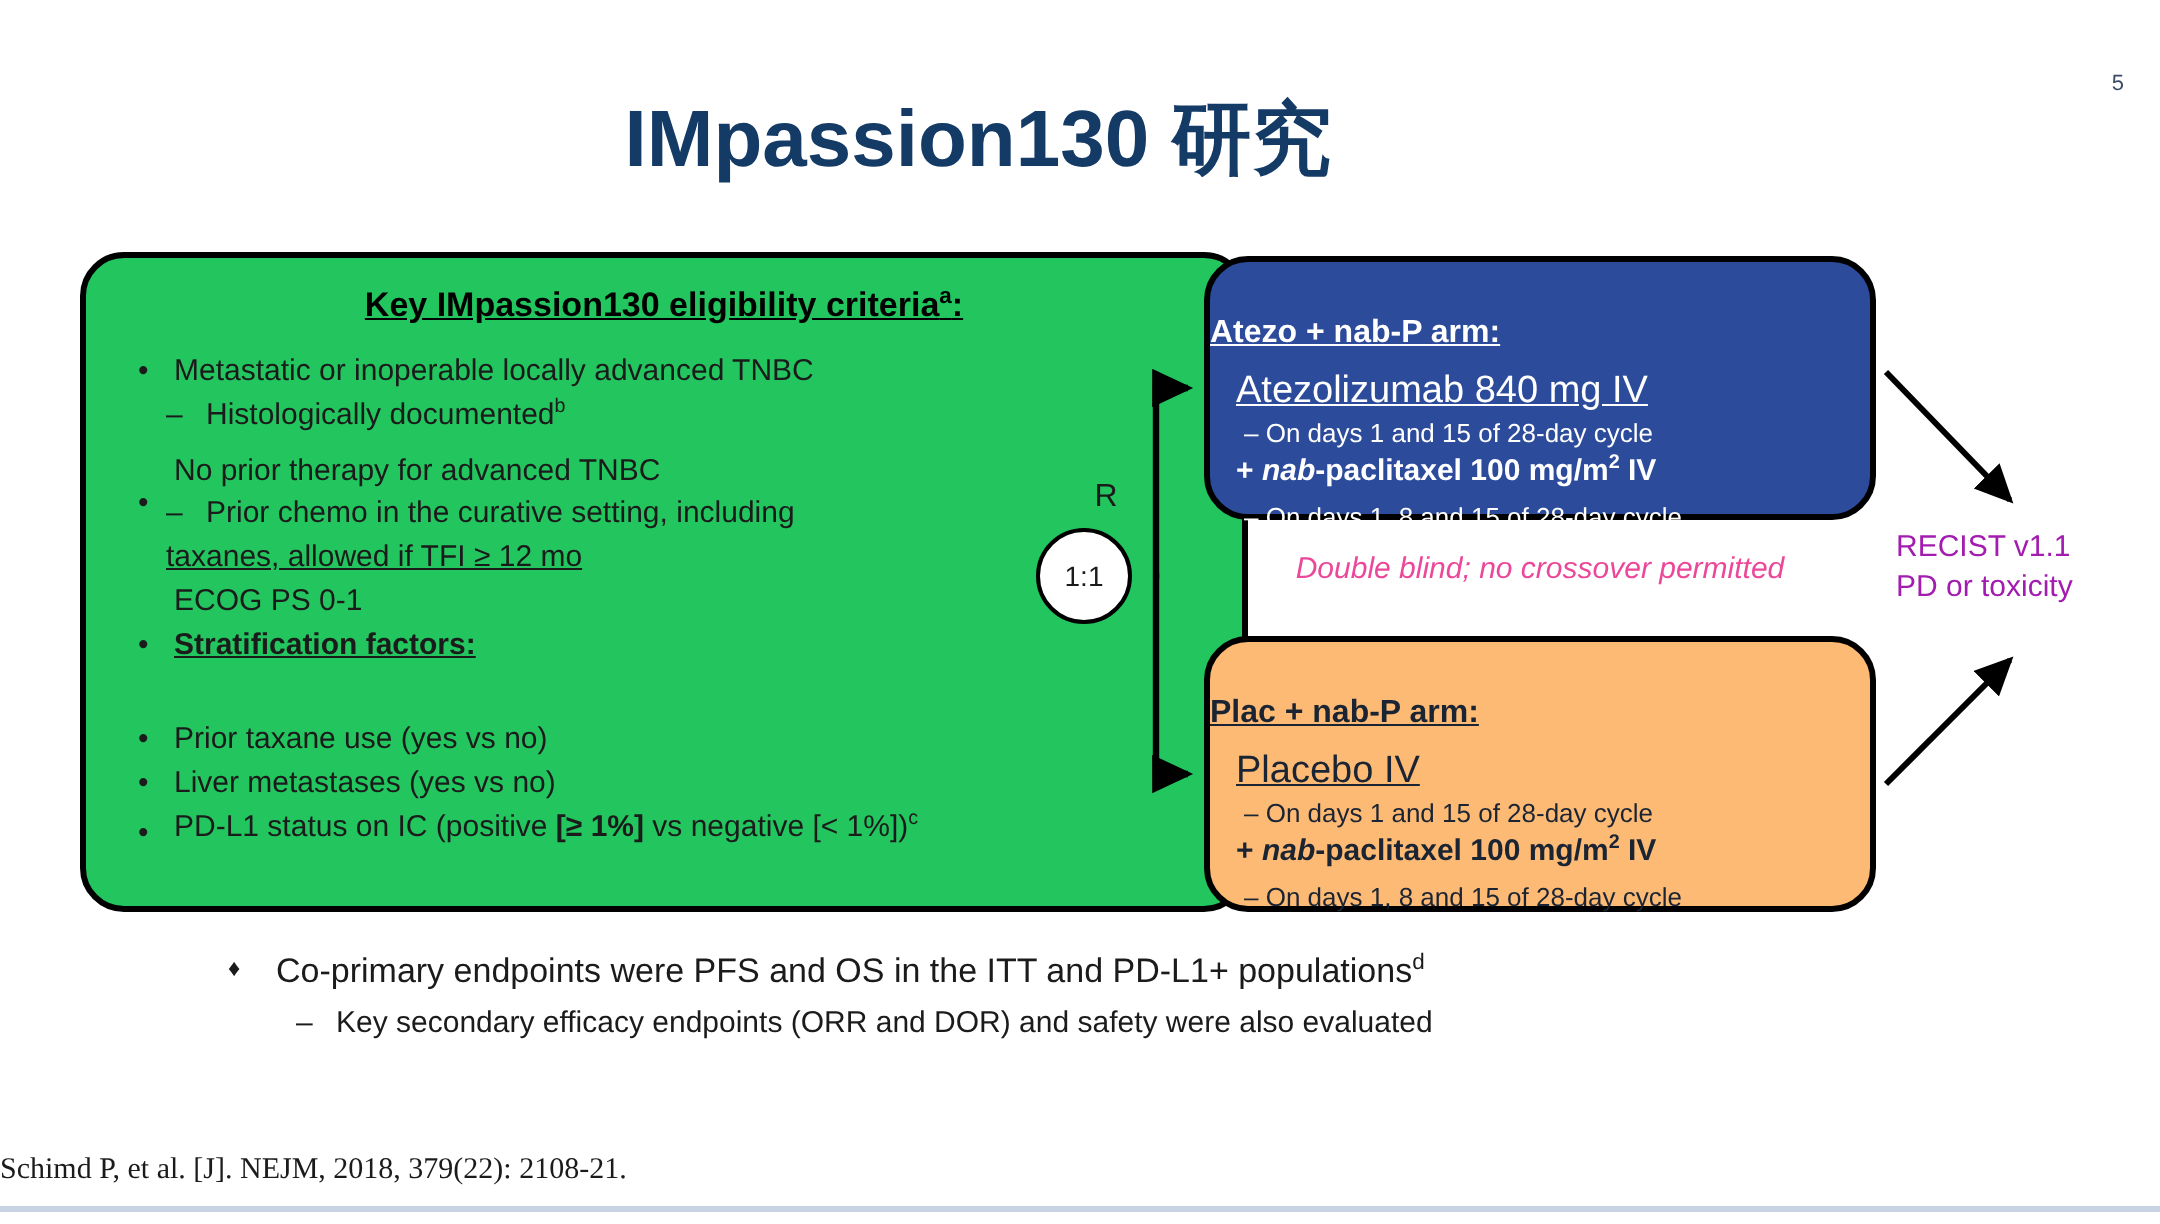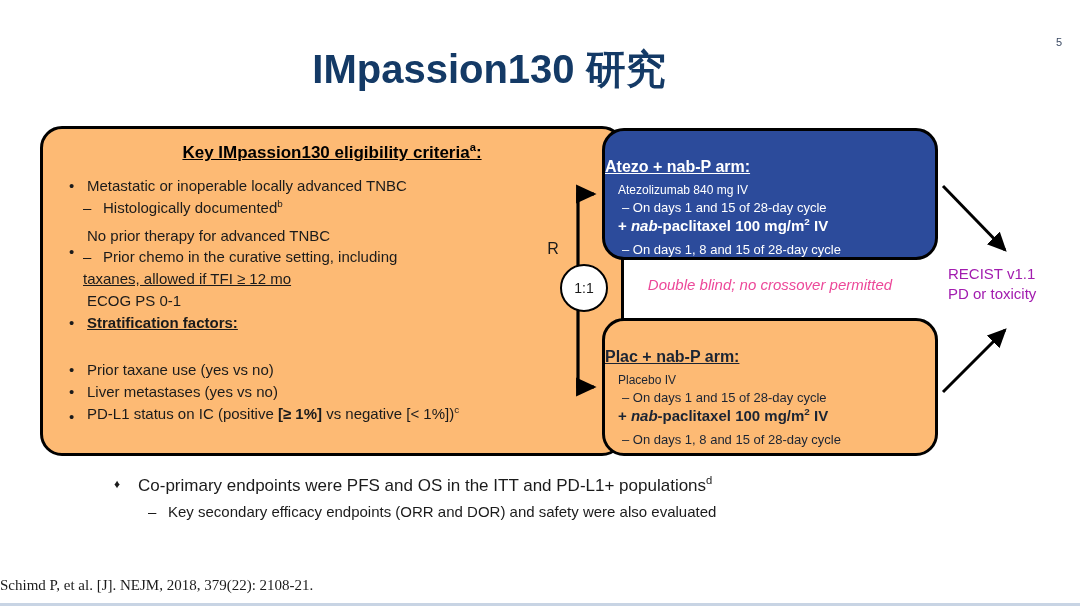--- a/index.html
+++ b/index.html
@@ -48,21 +48,21 @@
     border-radius: 22px;
     box-sizing: border-box;
   }
 
   
   #eligibility-box {
     left: 40px;
     top: 126px;
     width: 584px;
     height: 330px;
-    background: #fdba74;
+    background: #22c55e;
   }
   .elig-title {
     text-align: center;
     font-size: 17px;
     font-weight: bold;
     color: #000000;
     text-decoration: underline;
     margin-top: 14px;
   }
   .elig-body {
@@ -132,41 +132,41 @@
   }
   .arm-title span {
     text-decoration: underline;
   }
   .arm-body {
     margin-top: 7px;
     padding-left: 13px;
     font-size: 14px;
     line-height: 1.33;
   }
-  .arm-body .lead { font-size: 12px; }
+  .arm-body .lead { font-size: 19px; text-decoration: underline; }
   .arm-body .dashline {
     font-size: 13px;
     padding-left: 4px;
   }
   .arm-body .plusline {
     font-weight: bold;
     font-size: 15px;
   }
   .arm-body .plusline i {
     font-weight: bold;
   }
   #atezo-box .arm-title,
   #atezo-box .arm-body { color: #ffffff; }
   #plac-box .arm-title,
   #plac-box .arm-body { color: #1b2433; }
 
   
   #rand-circle {
     position: absolute;
-    left: 560px;
+    left: 518px;
     top: 264px;
     width: 48px;
     height: 48px;
     border: 2px solid #000000;
     border-radius: 50%;
     background: #ffffff;
     box-sizing: border-box;
     font-size: 14px;
     color: #1b1b1b;
     display: flex;

